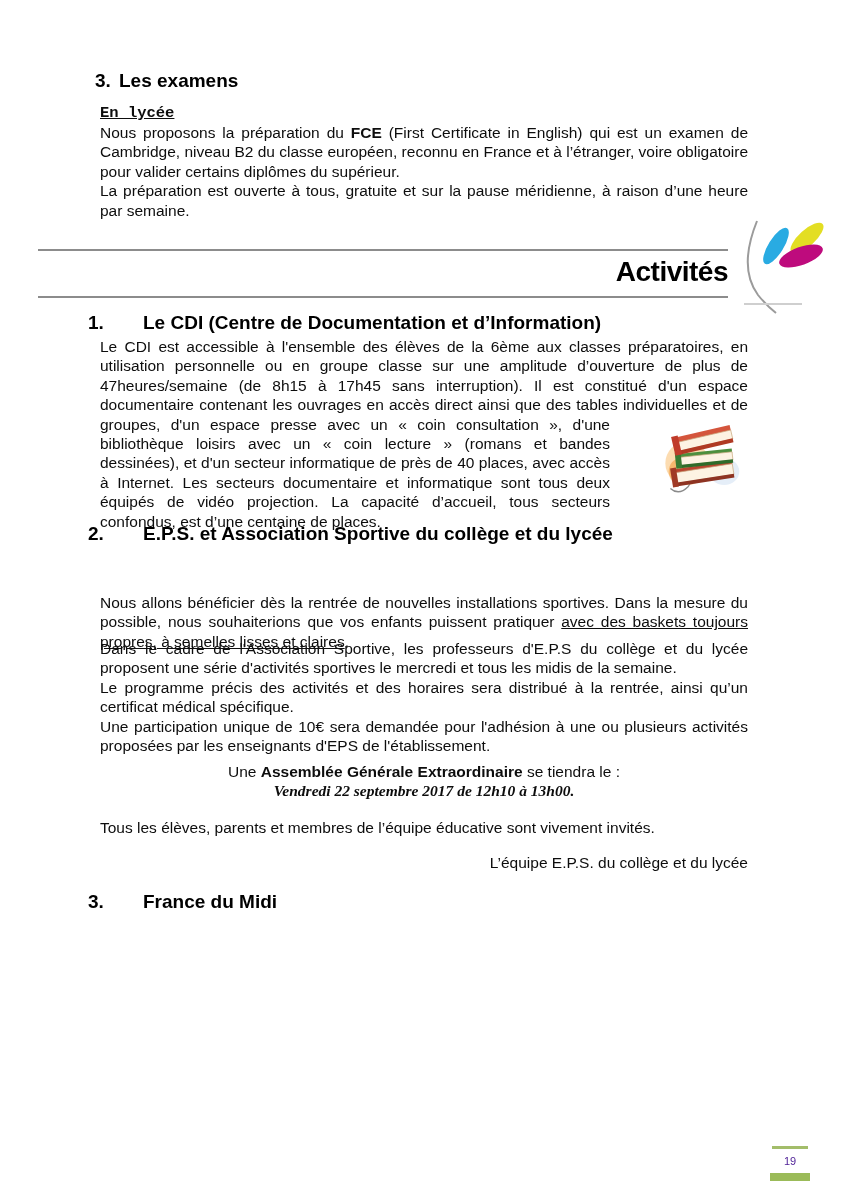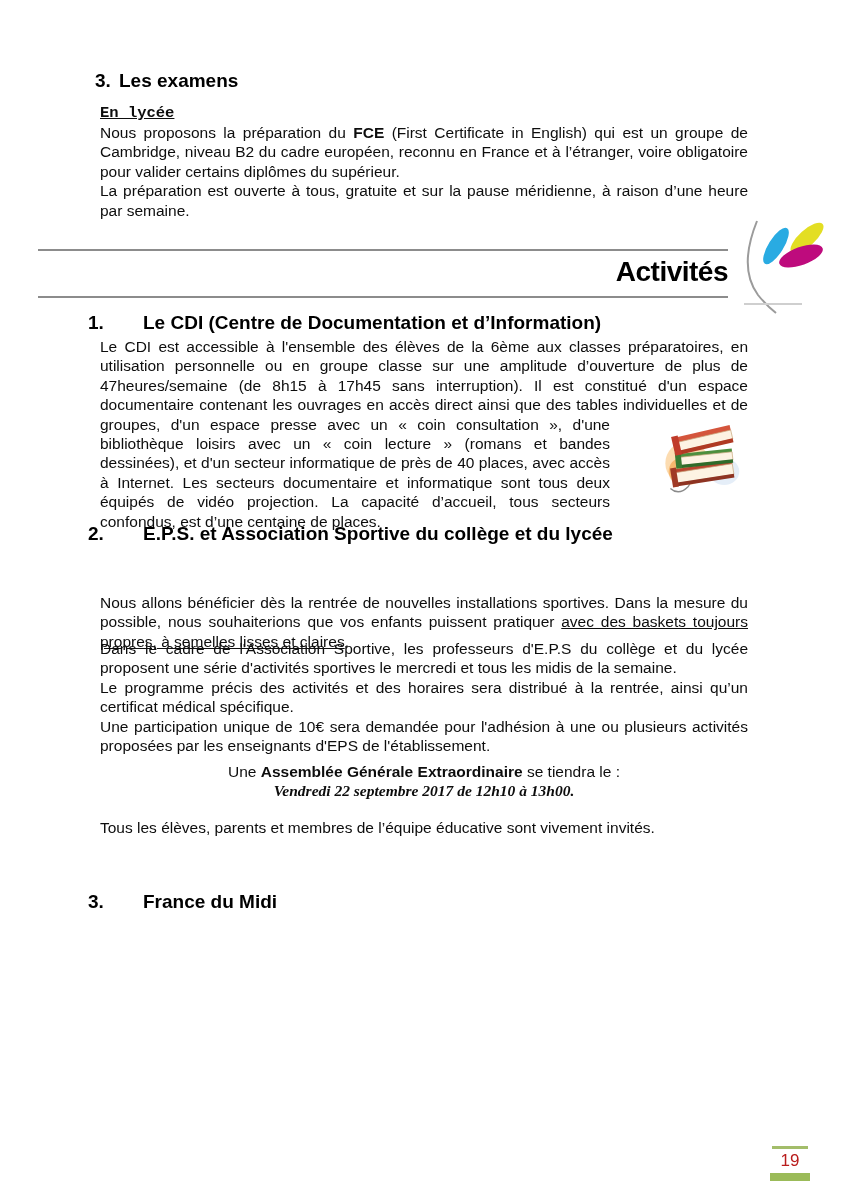--- a/index.html
+++ b/index.html
@@ -21,38 +21,38 @@
   .banner-title{
     font-weight:bold;font-size:28px;line-height:40px;letter-spacing:-0.5px;color:#000;
   }
   .center{text-align:center;text-align-last:center;}
   .right{text-align:right;text-align-last:right;}
   .announce-date{font-weight:bold;font-style:italic;font-family:Liberation Serif, serif;}
   .book-float{float:right;width:138px;height:88px;position:relative;}
   .book-float svg{position:absolute;right:2px;top:2px;}
   .footer{left:770px;top:1146px;width:40px;}
   .footer .thin{height:2.5px;background:#a3bd6a;margin:0 2px;}
-  .footer .num{font-size:17px;line-height:24px;text-align:center;text-align-last:center;color:#b91c1c;}
+  .footer .num{font-size:11px;line-height:24px;text-align:center;text-align-last:center;color:#4c1d95;}
   .footer .bar{height:8px;background:#9bbb59;}
   .underlogo{height:2px;background:#cfcfcf;}
 </style>
 </head>
 <body>
 
 <div class="page">
 
   <div class="abs heading h-exam" style="left:95px;top:70px;width:650px;">
     <span class="num">3.</span>
     <span>Les examens</span>
   </div>
 
   <div class="abs col subhead" style="top:104px;">En lycée</div>
 
   <div class="abs col" style="top:123px;">
-    <p><span>Nous proposons la préparation du </span><span class="bold">FCE</span><span> (First Certificate in English) qui est un groupe de Cambridge, niveau B2 du cadre européen, reconnu en France et à l’étranger, voire obligatoire pour valider certains diplômes du supérieur.</span></p>
+    <p><span>Nous proposons la préparation du </span><span class="bold">FCE</span><span> (First Certificate in English) qui est un examen de Cambridge, niveau B2 du classe européen, reconnu en France et à l’étranger, voire obligatoire pour valider certains diplômes du supérieur.</span></p>
     <p>La préparation est ouverte à tous, gratuite et sur la pause méridienne, à raison d’une heure par semaine.</p>
   </div>
 
   <div class="abs rule" style="left:38px;top:249px;width:690px;"></div>
   <div class="abs banner-title" style="right:120px;top:252px;">Activités</div>
   <div class="abs rule" style="left:38px;top:296px;width:690px;"></div>
 
   <div class="abs" style="left:733px;top:212px;width:112px;height:104px;">
     <svg width="112" height="104" viewBox="733 212 112 104" aria-hidden="true">
       <path d="M757 221 Q 738 268 758 295 Q 766 305 776 313" fill="none" stroke="#9b9b9b" stroke-width="2"></path>
@@ -118,20 +118,23 @@
 
   <div class="abs col" style="top:762px;">
     <p class="center"><span>Une  </span><span class="bold">Assemblée Générale Extraordinaire</span><span> se tiendra le :</span></p>
     <p class="center announce-date">Vendredi 22 septembre 2017 de 12h10 à 13h00.</p>
   </div>
 
   <div class="abs col" style="top:818px;">
     <p>Tous les élèves, parents et membres de l’équipe éducative sont vivement invités.</p>
   </div>
 
+  <div class="abs col" style="top:853px;">
+    <p class="right">L’équipe E.P.S. du collège et du lycée</p>
+  </div>
 
   <div class="abs heading" style="left:88px;top:891px;width:660px;">
     <span class="num">3.</span>
     <span>France du Midi</span>
   </div>
 
   <div class="abs col" style="top:928px;">
   </div>
 
   <div class="abs footer">

